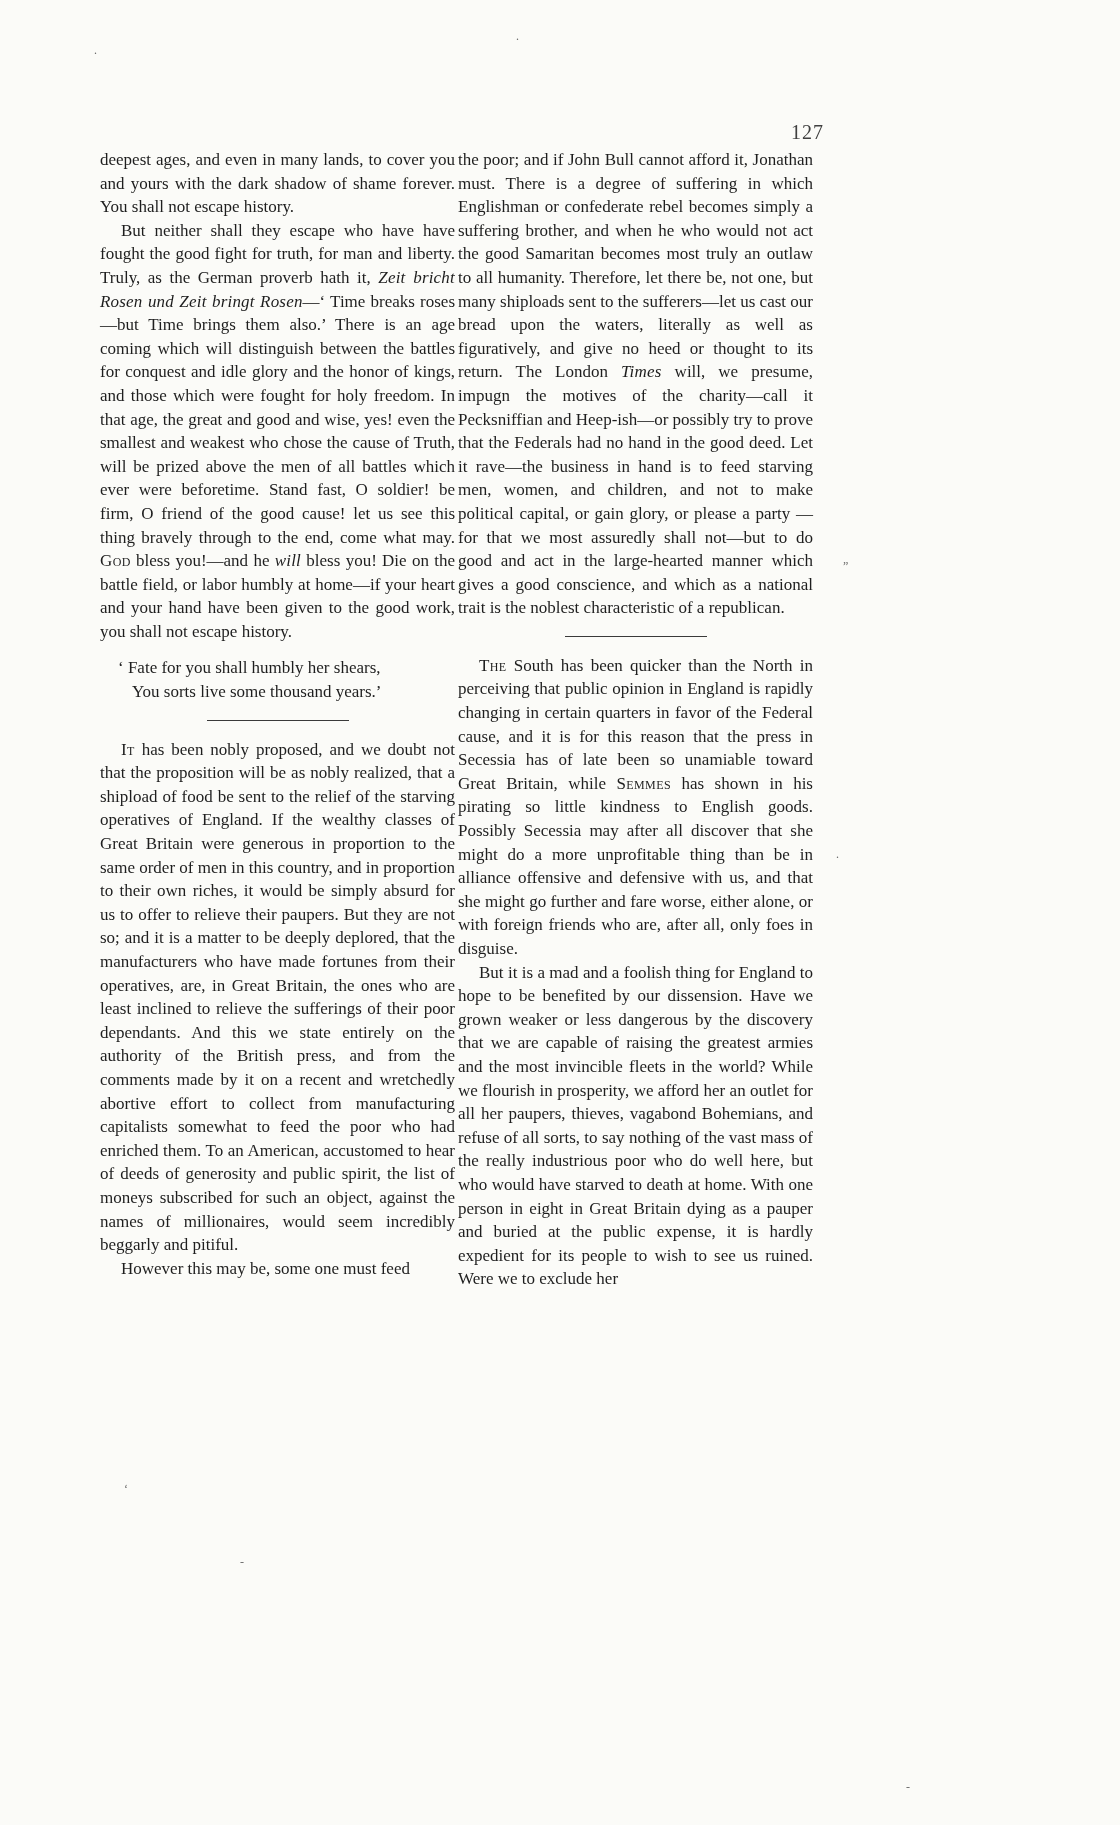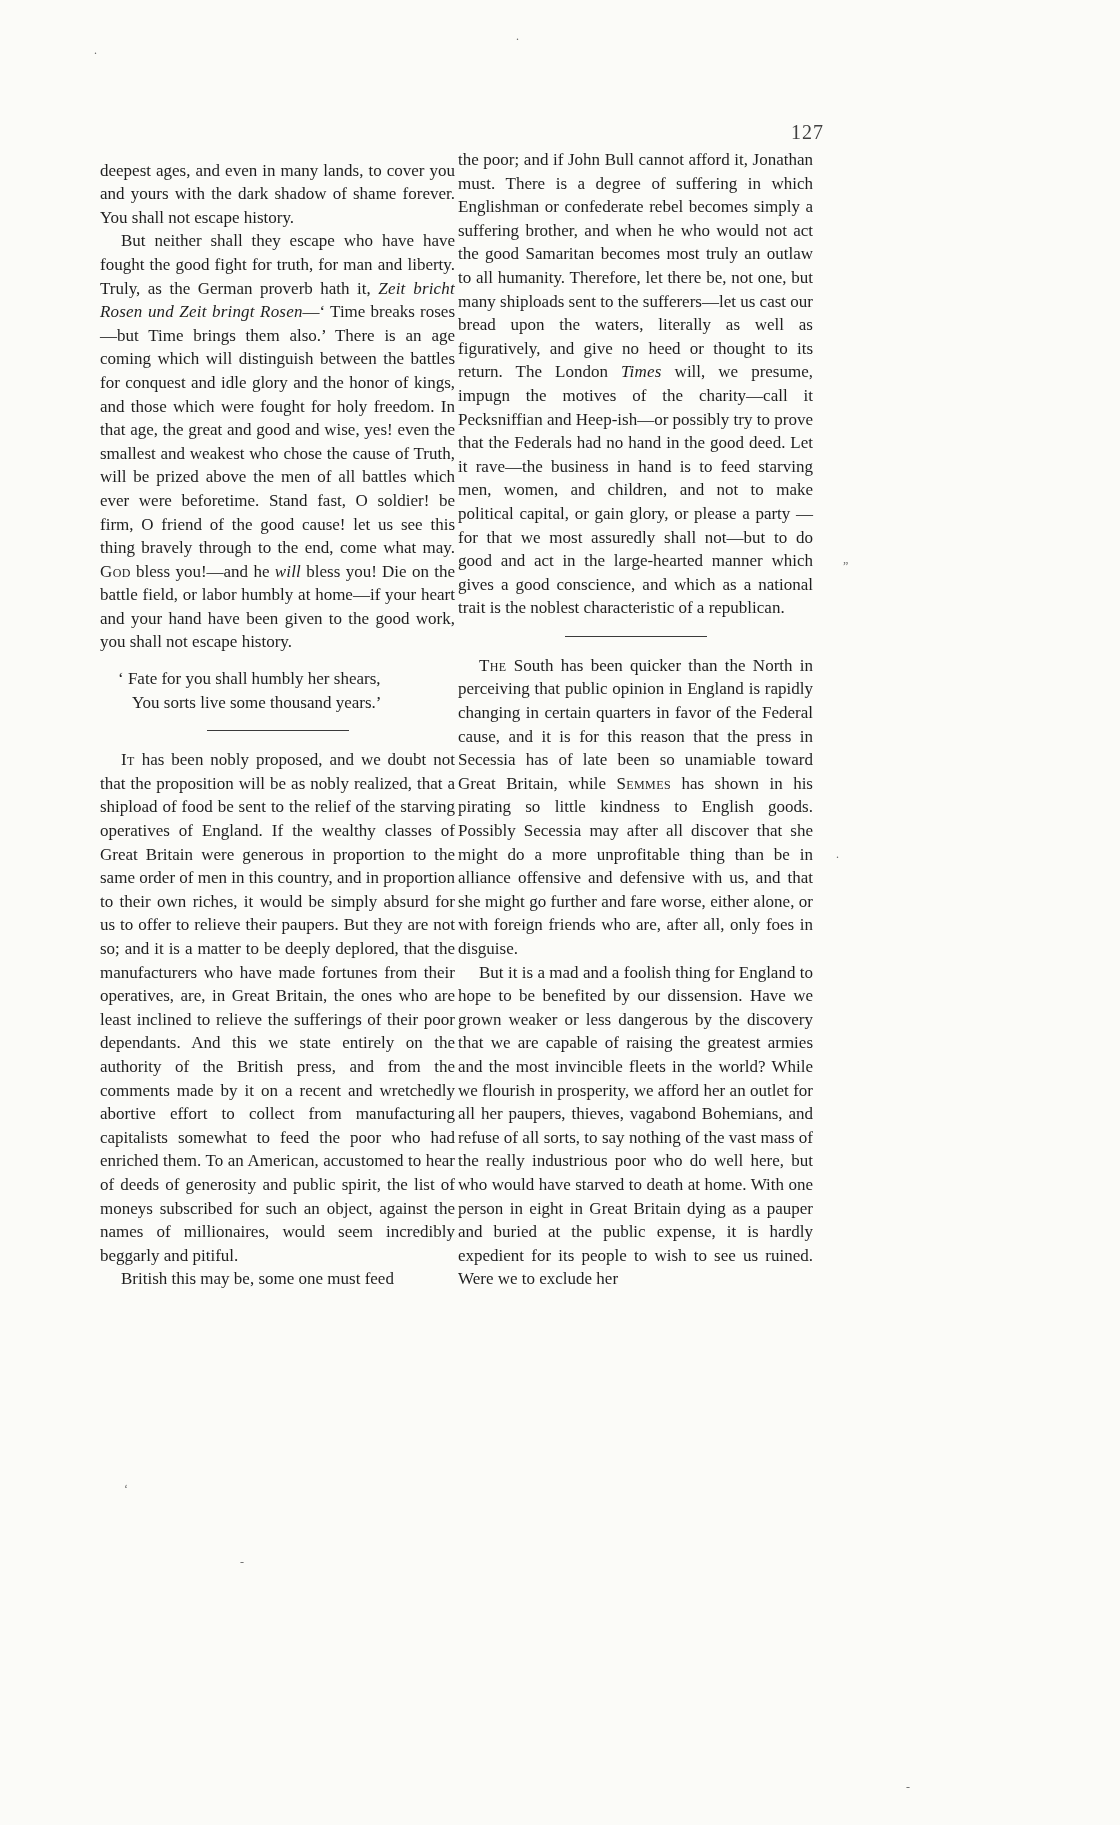--- a/index.html
+++ b/index.html
@@ -46,21 +46,20 @@
     right: 4px;
     top: 1px;
     font-size: 20px;
     letter-spacing: 1px;
     color: #404040;
     margin-top: 22px;
   }
   .columns {
     display: flex;
     gap: 3px;
-    align-items: flex-end;
   }
   .column {
     width: 355px;
     font-size: 17px;
     line-height: 23.6px;
     text-align: justify;
     color: #1e1e1e;
   }
   .column p {
     margin: 0;
@@ -116,21 +115,21 @@
     <div class="columns">
       <div class="column">
           <p>deepest ages, and even in many lands, to cover you and yours with the dark shadow of shame forever. You shall not escape history.</p>
           <p class="indent">But neither shall they escape who have have fought the good fight for truth, for man and liberty. Truly, as the German proverb hath it, <i>Zeit bricht Rosen und Zeit bringt Rosen</i>—‘ Time breaks roses—but Time brings them also.’ There is an age coming which will distinguish between the battles for conquest and idle glory and the honor of kings, and those which were fought for holy freedom. In that age, the great and good and wise, yes! even the smallest and weakest who chose the cause of Truth, will be prized above the men of all battles which ever were beforetime. Stand fast, O soldier! be firm, O friend of the good cause! let us see this thing bravely through to the end, come what may. <span class="sc">God</span> bless you!—and he <i>will</i> bless you! Die on the battle field, or labor humbly at home—if your heart and your hand have been given to the good work, you shall not escape history.</p>
           <div class="verse">
             <div class="verse-line">‘ Fate for you shall humbly her shears,</div>
             <div class="verse-line verse-line-cont">You sorts live some thousand years.’</div>
           </div>
           <div class="rule"></div>
           <p class="indent"><span class="sc">It</span> has been nobly proposed, and we doubt not that the proposition will be as nobly realized, that a shipload of food be sent to the relief of the starving operatives of England. If the wealthy classes of Great Britain were generous in proportion to the same order of men in this country, and in proportion to their own riches, it would be simply absurd for us to offer to relieve their paupers. But they are not so; and it is a matter to be deeply deplored, that the manufacturers who have made fortunes from their operatives, are, in Great Britain, the ones who are least inclined to relieve the sufferings of their poor dependants. And this we state entirely on the authority of the British press, and from the comments made by it on a recent and wretchedly abortive effort to collect from manufacturing capitalists somewhat to feed the poor who had enriched them. To an American, accustomed to hear of deeds of generosity and public spirit, the list of moneys subscribed for such an object, against the names of millionaires, would seem incredibly beggarly and pitiful.</p>
-          <p class="indent">British this may be, some one must feed</p>
+          <p class="indent">However this may be, some one must feed</p>
         </div>
       <div class="column">
           <p>the poor; and if John Bull cannot afford it, Jonathan must. There is a degree of suffering in which Englishman or confederate rebel becomes simply a suffering brother, and when he who would not act the good Samaritan becomes most truly an outlaw to all humanity. Therefore, let there be, not one, but many shiploads sent to the sufferers—let us cast our bread upon the waters, literally as well as figuratively, and give no heed or thought to its return. The London <i>Times</i> will, we presume, impugn the motives of the charity—call it Pecksniffian and Heep-ish—or possibly try to prove that the Federals had no hand in the good deed. Let it rave—the business in hand is to feed starving men, women, and children, and not to make political capital, or gain glory, or please a party —for that we most assuredly shall not—but to do good and act in the large-hearted manner which gives a good conscience, and which as a national trait is the noblest characteristic of a republican.</p>
           <div class="rule"></div>
           <p class="indent"><span class="sc">The</span> South has been quicker than the North in perceiving that public opinion in England is rapidly changing in certain quarters in favor of the Federal cause, and it is for this reason that the press in Secessia has of late been so unamiable toward Great Britain, while <span class="sc">Semmes</span> has shown in his pirating so little kindness to English goods. Possibly Secessia may after all discover that she might do a more unprofitable thing than be in alliance offensive and defensive with us, and that she might go further and fare worse, either alone, or with foreign friends who are, after all, only foes in disguise.</p>
           <p class="indent">But it is a mad and a foolish thing for England to hope to be benefited by our dissension. Have we grown weaker or less dangerous by the discovery that we are capable of raising the greatest armies and the most invincible fleets in the world? While we flourish in prosperity, we afford her an outlet for all her paupers, thieves, vagabond Bohemians, and refuse of all sorts, to say nothing of the vast mass of the really industrious poor who do well here, but who would have starved to death at home. With one person in eight in Great Britain dying as a pauper and buried at the public expense, it is hardly expedient for its people to wish to see us ruined. Were we to exclude her</p>
         </div>
     </div>
 
   </div>

